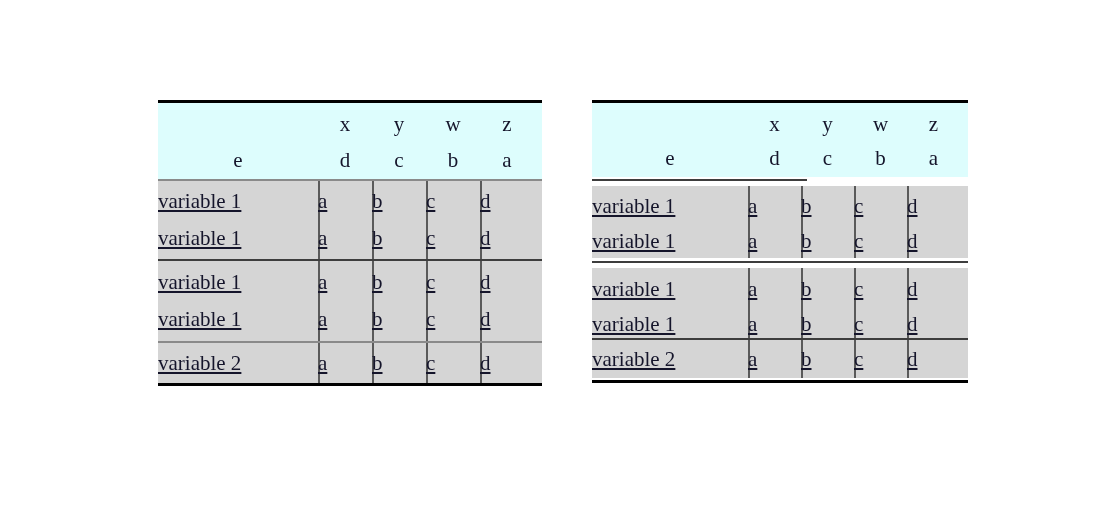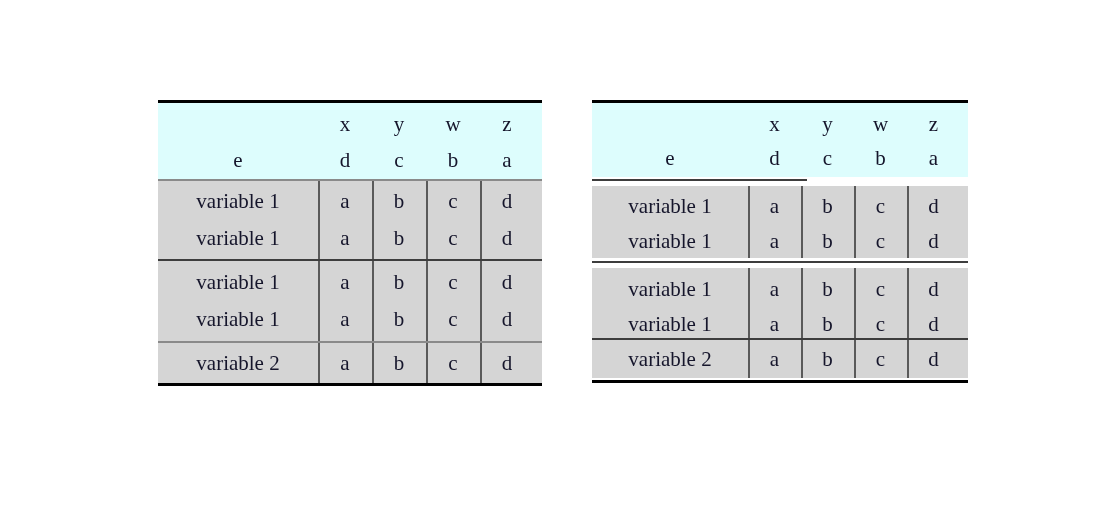--- a/index.html
+++ b/index.html
@@ -76,25 +76,25 @@
     position: absolute;
     background: #d5d5d5;
   }
   .hdrshade {
     position: absolute;
     background: #ddfdfd;
   }
 
   .celltext {
     position: absolute;
-    text-align: center;
     font-size: 21px;
     line-height: 1;
     color: #15152b;
     white-space: nowrap;
+    text-decoration: underline;
   }
   .celltext.lbl {
     font-size: 21px;
   }
   .hdrtext {
     position: absolute;
     text-align: center;
     font-size: 21px;
     line-height: 1;
     color: #15152b;

